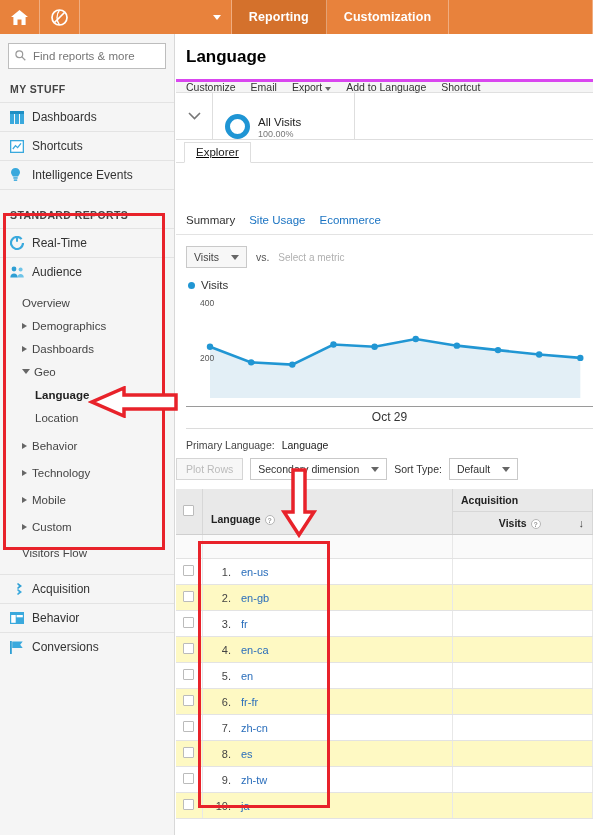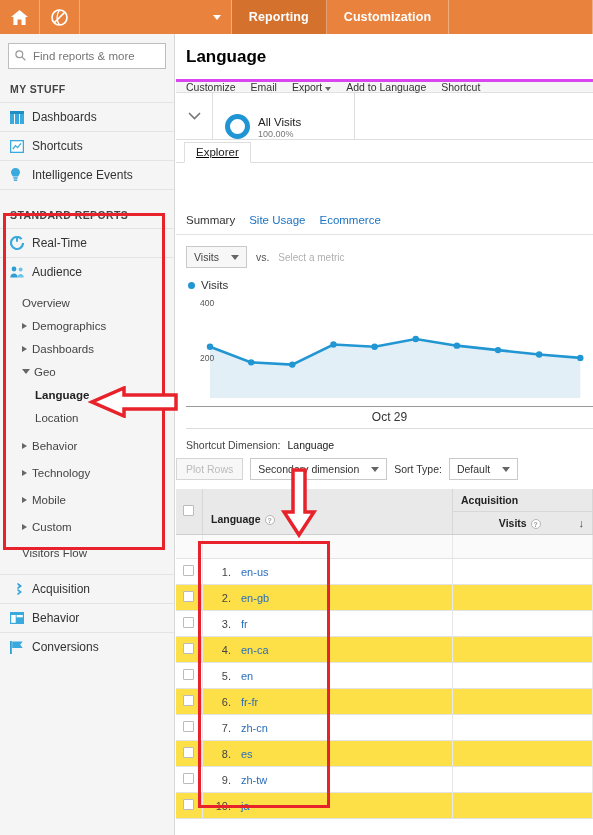--- a/index.html
+++ b/index.html
@@ -174,21 +174,21 @@
     border-bottom: 1px solid #e3e3e3; border-right: 1px solid #e8e8e8;
     padding: 6px 8px; height: 26px;
   }
   tr.spacer td { height: 24px; background: #fafafa; }
   .chk {
     width: 11px; height: 11px; border: 1px solid #bbb; background: #fff;
     display: inline-block; border-radius: 1px;
   }
   .rownum { color: #444; display: inline-block; width: 20px; text-align: right; }
   .rowlink { color: #2a6ebb; margin-left: 10px; cursor: pointer; }
-  tr.alt td { background: #fde047; }
+  tr.alt td { background: #fef9c3; }
 
   
   .annot { position: absolute; border: 3px solid #e8222a; pointer-events: none; }
   .arrow-svg { position: absolute; pointer-events: none; }
 </style>
 </head>
 <body>
 
 <div id="app">
 
@@ -434,21 +434,21 @@
           <circle cx="258.875" cy="49.659090909090914" r="3.2" fill="#2196d3"></circle>
           <circle cx="300.02083333333337" cy="54.11363636363636" r="3.2" fill="#2196d3"></circle>
           <circle cx="341.1666666666667" cy="58.56818181818182" r="3.2" fill="#2196d3"></circle>
           <circle cx="382.3125" cy="61.90909090909091" r="3.2" fill="#2196d3"></circle>
         </svg>
     </div>
     <div class="xaxis-line"></div>
     <div class="xlab">Oct 29</div>
 
     <div class="primdim">
-      <span class="lbl">Shortcut Dimension:</span>
+      <span class="lbl">Primary Language:</span>
       <span class="val">Language</span>
     </div>
 
     <div class="ctrlrow">
       <div class="btn-flat">Plot Rows</div>
       <div class="btn-drop">
         <span>Secondary dimension</span>
         <span style="width:0;height:0;border-left:4px solid transparent;border-right:4px solid transparent;border-top:5px solid #666;"></span>
       </div>
       <span class="sorttype">Sort Type:</span>

